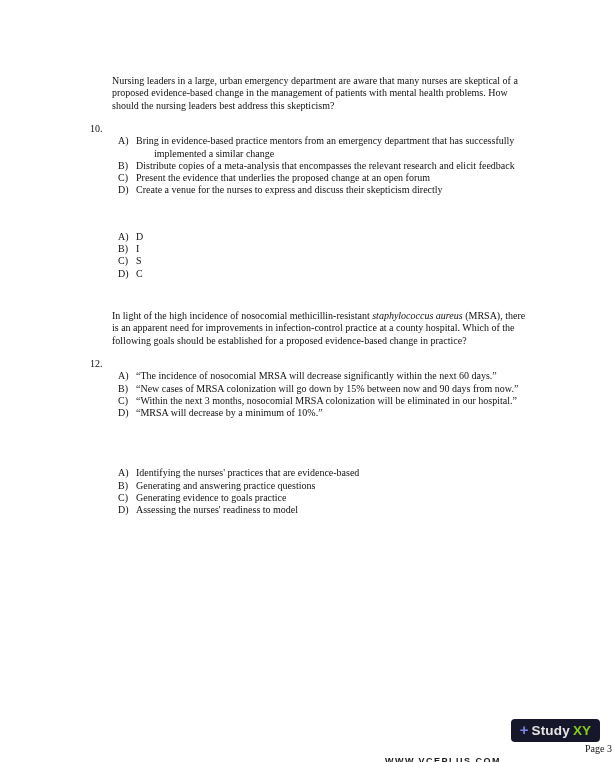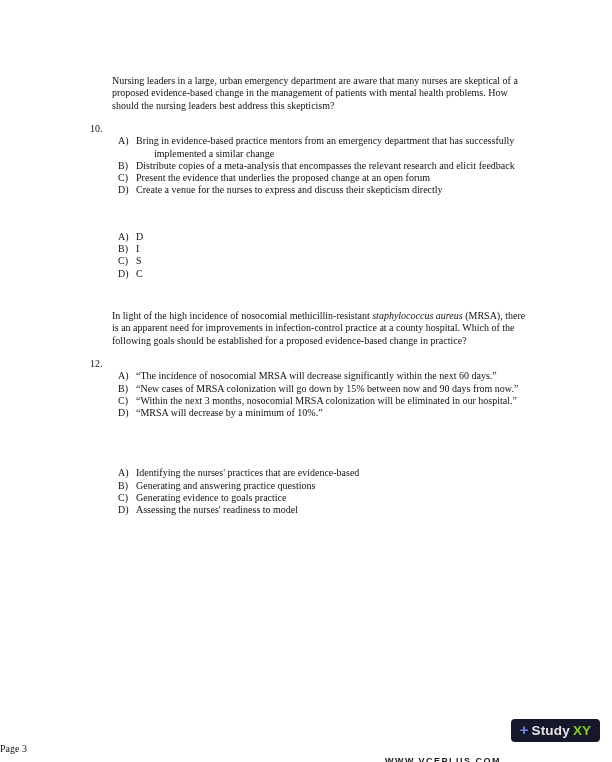--- a/index.html
+++ b/index.html
@@ -23,21 +23,21 @@
   .q-row{display:flex;}
   .q-num{flex:0 0 22px;width:22px;margin-top:48px;}
   .q-stem{flex:1;margin:0;}
   .q-stem i{font-style:italic;}
   .options{margin-left:28px;}
   .option{display:flex;}
   .opt-letter{flex:0 0 18px;width:18px;}
   .opt-text{flex:1;padding-left:18px;text-indent:-18px;}
   .footer{
     position:absolute;top:743px;left:0;right:0;
-    text-align:left;font-size:10px;color:#111;
+    text-align:right;font-size:10px;color:#111;
   }
   .watermark{
     position:absolute;top:756px;left:385px;
     font-family:"Liberation Sans",sans-serif;
     font-weight:bold;font-size:9px;letter-spacing:1.5px;
     color:#1c1c1c;white-space:nowrap;
   }
   .logo{
     position:absolute;top:719px;right:12px;height:23px;
     display:inline-flex;align-items:center;gap:3px;

